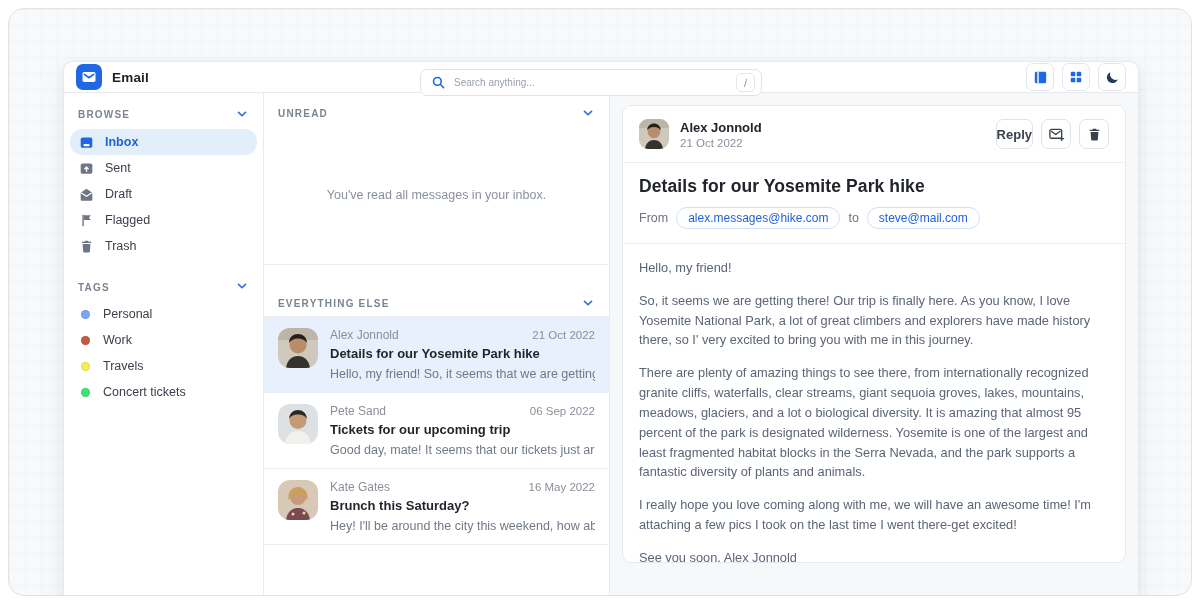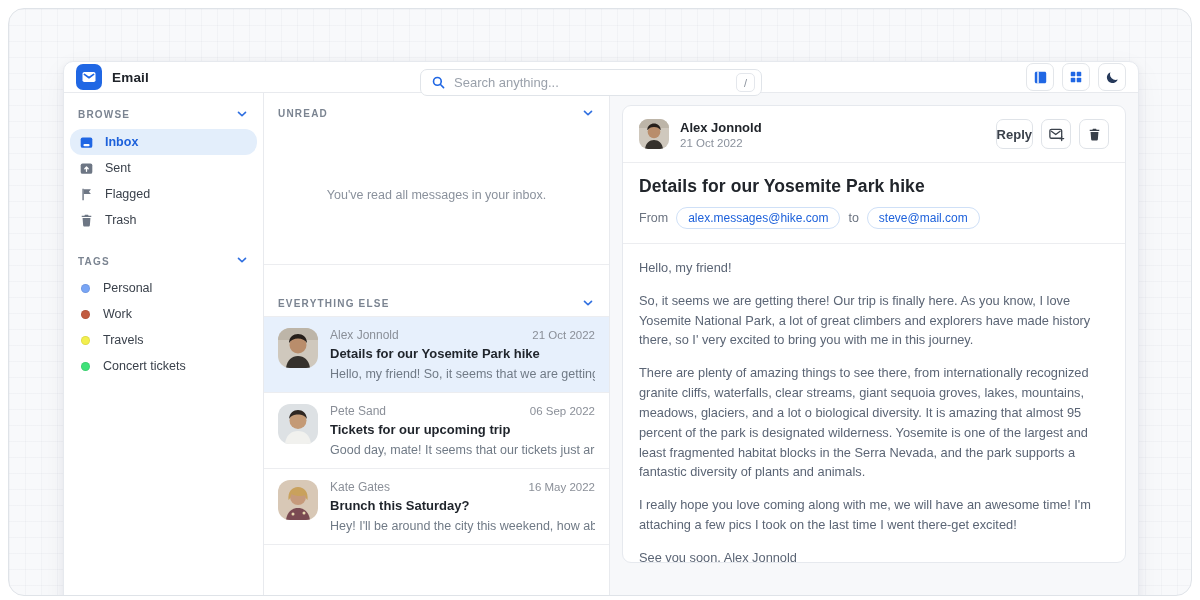--- a/index.html
+++ b/index.html
@@ -10,21 +10,21 @@
     background-size:16px 16px; overflow:hidden; }
   .app-card { position:absolute; left:54px; top:52px; width:1076px; height:560px; background:#fff; border:1px solid #e6e9ee;
     border-radius:10px 10px 0 0; box-shadow:0 2px 8px rgba(30,40,60,0.06), 0 10px 30px rgba(30,40,60,0.05); display:flex; flex-direction:column; }
 
   
   .topbar { height:31px; border-bottom:1px solid #e8eaee; display:flex; align-items:center; padding:0 12px; position:relative; flex:0 0 auto; }
   .logo { width:26px; height:26px; border-radius:7px; background:#2067e4; display:flex; align-items:center; justify-content:center; }
   .app-title { font-size:13.5px; font-weight:bold; color:#20242a; margin-left:10px; letter-spacing:.2px; }
   .searchbox { position:absolute; left:356px; top:7px; width:342px; height:27px; border:1px solid #e0e4e9; border-radius:7px;
     display:flex; align-items:center; padding:0 6px 0 10px; background:#fff; }
-  .searchbox input { border:none; outline:none; flex:1; font-size:13px; color:#444; margin-left:8px; font-family:inherit; background:transparent; }
+  .searchbox input { border:none; outline:none; flex:1; font-size:10px; color:#444; margin-left:8px; font-family:inherit; background:transparent; }
   .searchbox input::placeholder { color:#9aa1ab; }
   .kbd { width:19px; height:19px; border:1px solid #e4e7ec; border-radius:5px; color:#8a919c; font-size:11px; display:flex; align-items:center; justify-content:center; }
   .topbar-actions { margin-left:auto; display:flex; gap:8px; }
   .iconbtn { width:28px; height:28px; border:1px solid #e3e6ea; border-radius:7px; background:#fff; display:flex; align-items:center; justify-content:center; cursor:pointer; }
 
   
   .main { flex:1; display:flex; min-height:0; }
   .sidebar { width:200px; border-right:1px solid #e8eaee; padding:12px 6px; flex:0 0 auto; }
   .sec-head { display:flex; align-items:center; justify-content:space-between; padding:2px 8px 8px 8px; }
   .sec-label { font-size:10px; font-weight:bold; letter-spacing:1.2px; color:#7b8491; }
@@ -147,20 +147,29 @@
           <svg width="15" height="15" viewBox="0 0 16 16">
                 <rect x="1.8" y="2.6" width="12.4" height="11" rx="2" fill="currentColor"></rect>
                 <path d="M8 11V6.6M6.2 8.2 8 6.4l1.8 1.8" stroke="#fff" stroke-width="1.4" fill="none" stroke-linecap="round" stroke-linejoin="round"></path>
               </svg>
         </span>
         <span>Sent</span>
       </div>
       <div class="navitem">
         <span class="nicon">
           <svg width="15" height="15" viewBox="0 0 16 16">
+                <path fill="currentColor" d="M8 1.8 14.2 6v7.2c0 .8-.6 1.4-1.4 1.4H3.2c-.8 0-1.4-.6-1.4-1.4V6z"></path>
+                <path d="M2.2 6.2 8 9.9l5.8-3.7" stroke="#fff" stroke-width="1.2" fill="none"></path>
+              </svg>
+        </span>
+        <span>Draft</span>
+      </div>
+      <div class="navitem">
+        <span class="nicon">
+          <svg width="15" height="15" viewBox="0 0 16 16">
                 <path fill="currentColor" d="M3.6 1.8h1.5v12.4H3.6z"></path>
                 <path fill="currentColor" d="M5.1 2.5h7.6L10.6 5l2.1 2.5H5.1z"></path>
               </svg>
         </span>
         <span>Flagged</span>
       </div>
       <div class="navitem">
         <span class="nicon">
           <svg width="15" height="15" viewBox="0 0 16 16">
                 <path fill="currentColor" d="M6.3 1.8h3.4l.5 1h2.9v1.5H2.9V2.8h2.9zM3.8 5.4h8.4l-.6 7.7c-.1.8-.7 1.3-1.4 1.3H5.8c-.7 0-1.3-.5-1.4-1.3z"></path>

